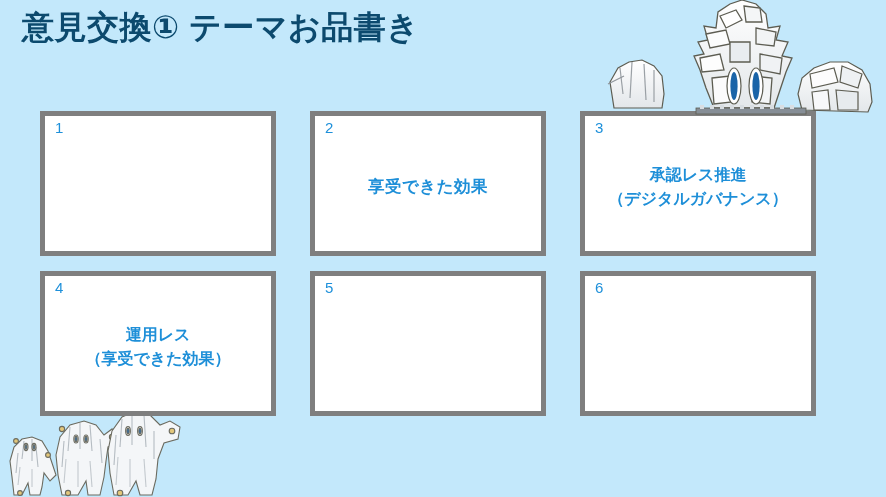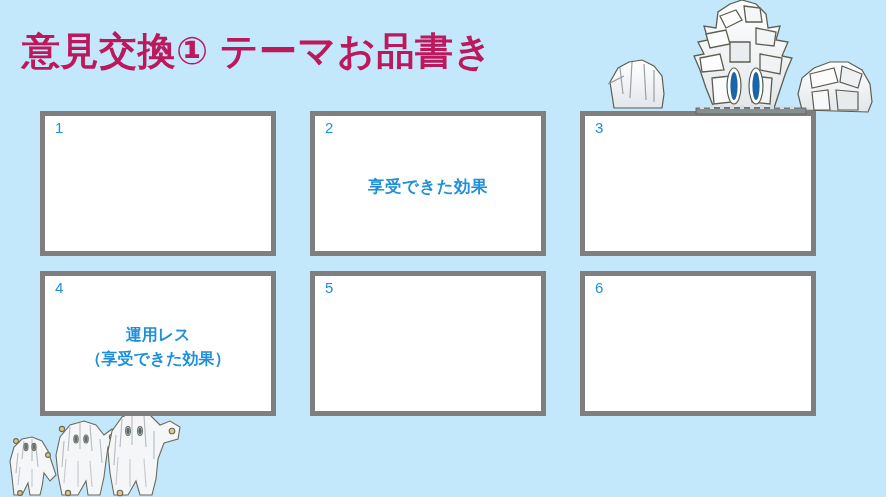--- a/index.html
+++ b/index.html
@@ -20,24 +20,24 @@
     width: 886px;
     height: 497px;
     background: #c3e8fb;
     overflow: hidden;
   }
 
   
   #page-title {
     position: absolute;
     left: 22px;
-    top: 26px;
-    font-size: 38px;
+    top: 6px;
+    font-size: 32px;
     font-weight: bold;
-    color: #be185d;
+    color: #0c4a6e;
     letter-spacing: 0.5px;
     white-space: nowrap;
     z-index: 5;
   }
 
   
   #cards {
     position: absolute;
     left: 40px;
     top: 111px;
@@ -166,20 +166,22 @@
       <span class="card-number">1</span>
     </div>
 
     <div class="card">
       <span class="card-number">2</span>
       <span class="card-text">享受できた効果</span>
     </div>
 
     <div class="card">
       <span class="card-number">3</span>
+      <span class="card-text tight">承認レス推進
+（デジタルガバナンス）</span>
     </div>
 
     <div class="card">
       <span class="card-number">4</span>
       <span class="card-text tight">運用レス
 （享受できた効果）</span>
     </div>
 
     <div class="card">
       <span class="card-number">5</span>

